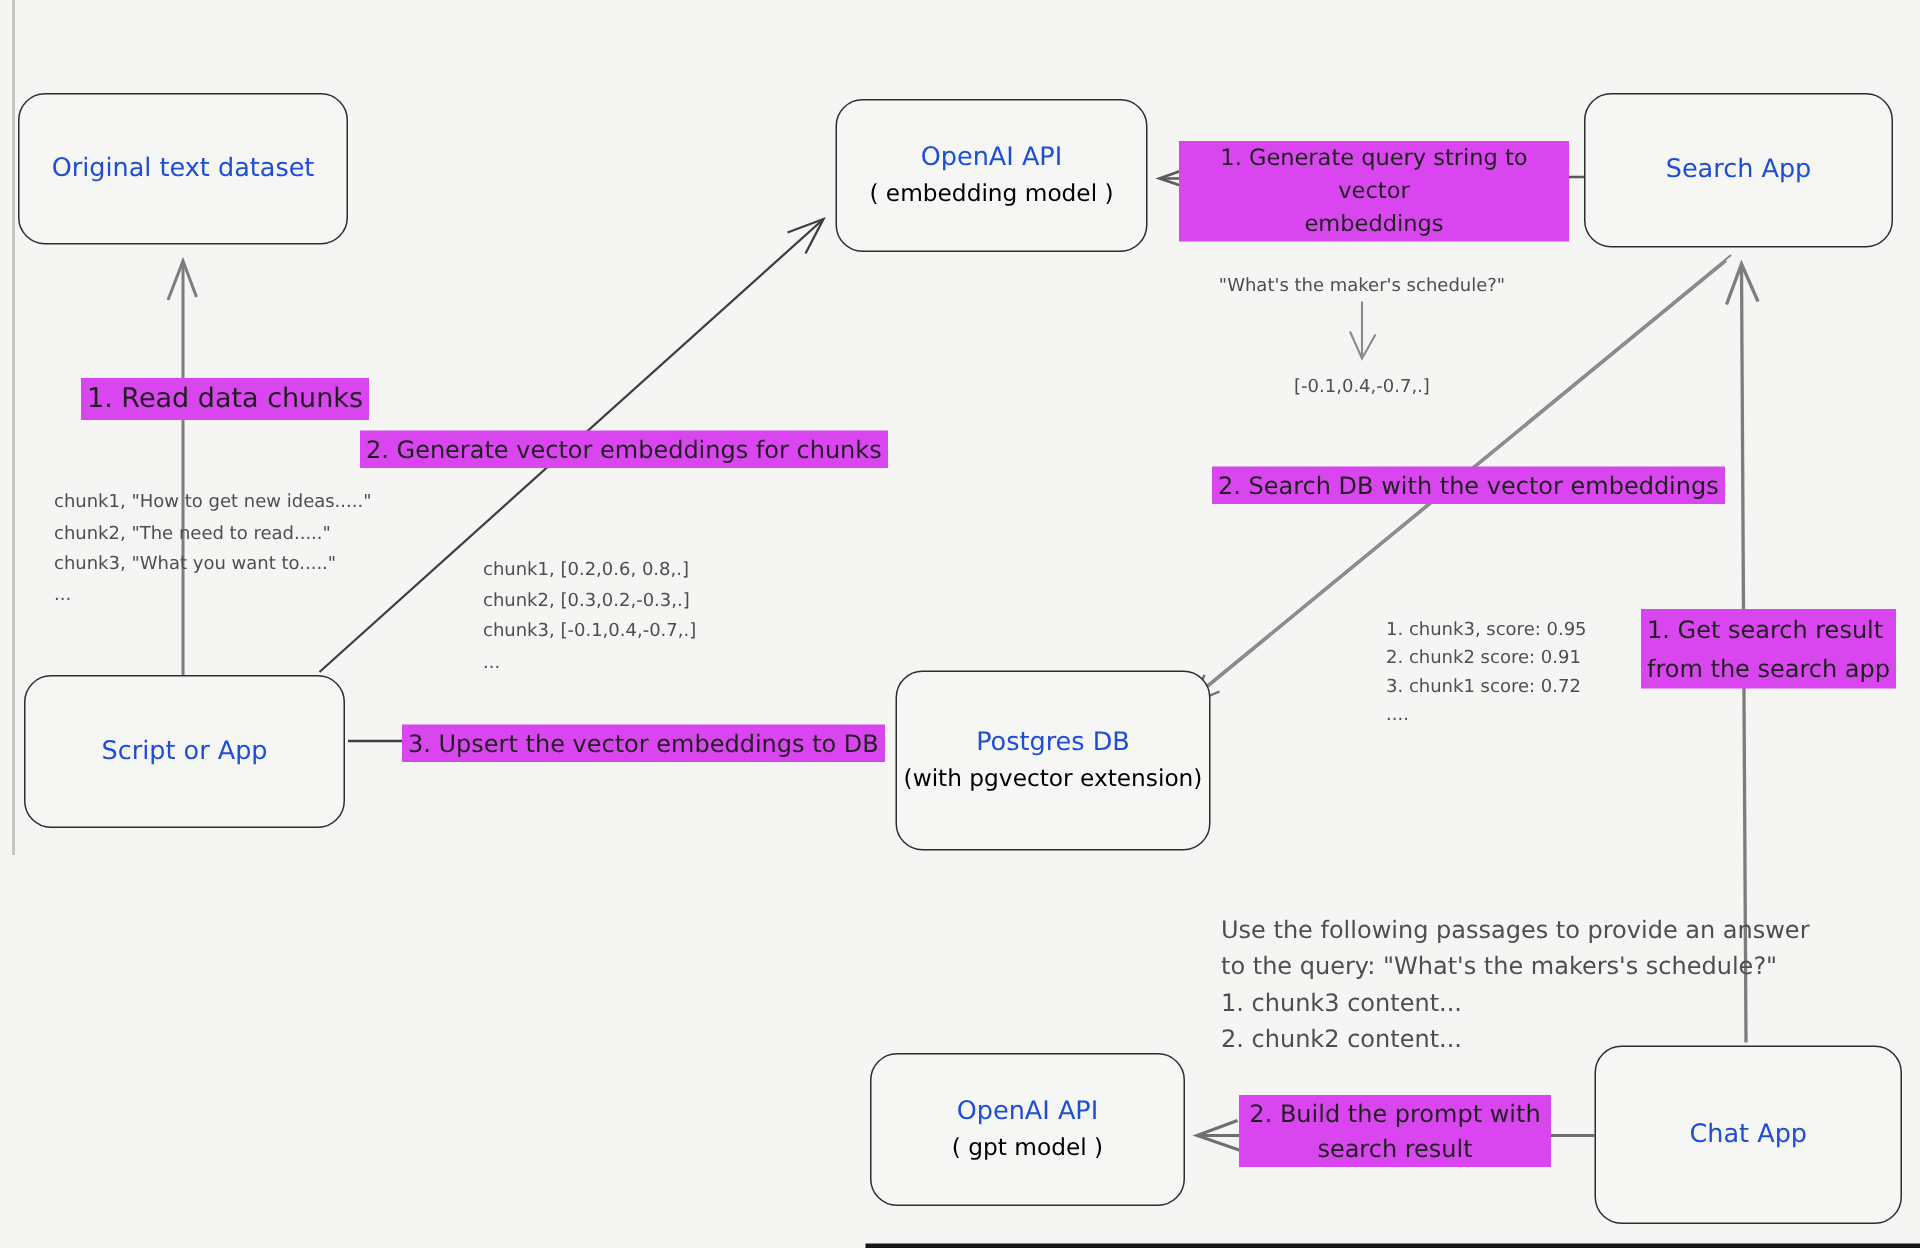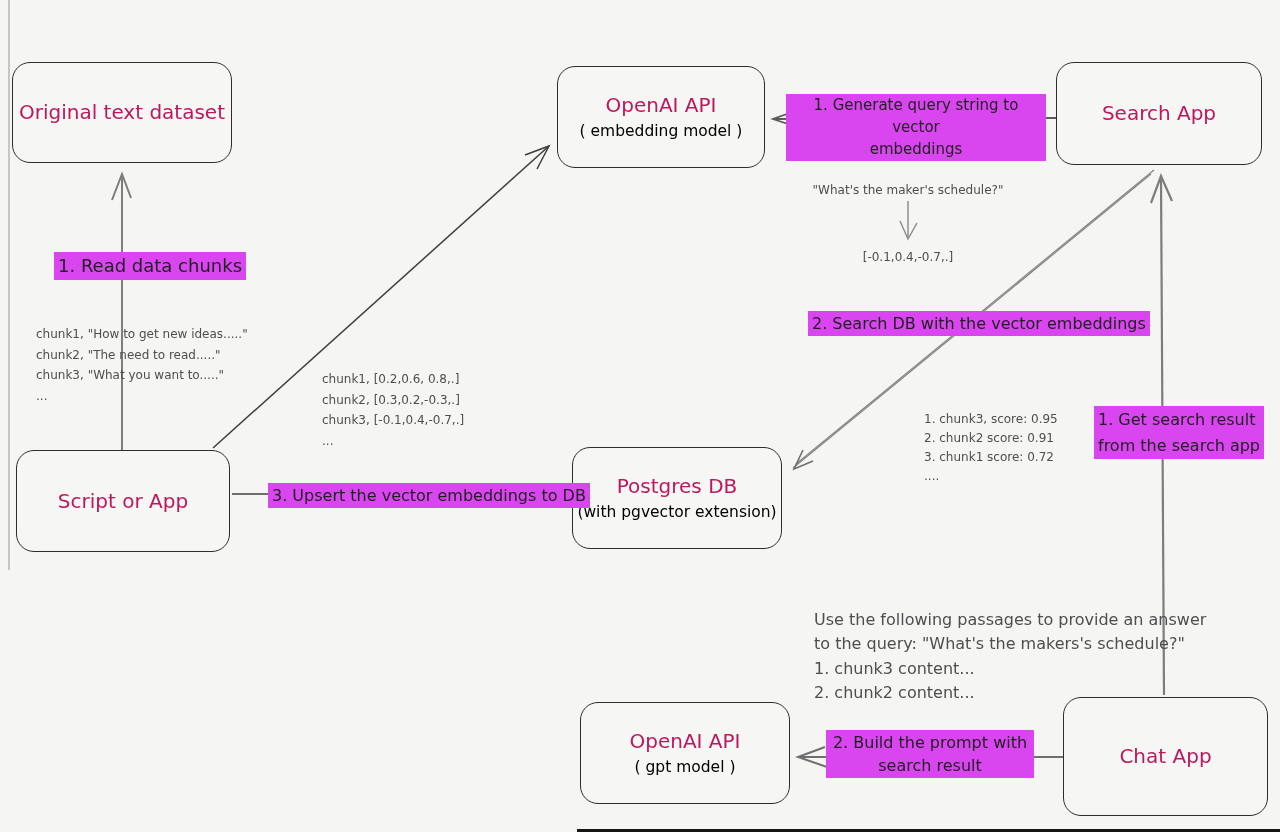--- a/index.html
+++ b/index.html
@@ -9,21 +9,21 @@
     font-family:"DejaVu Sans","Liberation Sans",sans-serif;
     color:#2b2b2b;
   }
   svg.arrows{position:absolute;left:0;top:0;width:1280px;height:832px;}
   .node{
     position:absolute;border:1.7px solid #2d2d2d;border-radius:18px;
     background:#f6f6f4;display:flex;flex-direction:column;
     align-items:center;justify-content:center;text-align:center;
     box-sizing:border-box;
   }
-  .node-label{font-size:20px;line-height:1.45;color:#be185d;text-align:right;}
+  .node-label{font-size:17px;line-height:1.45;color:#1d4ed8;text-align:right;}
   .node-sublabel{font-size:15.5px;line-height:1.45;color:#000000;}
   .edge-label{
     position:absolute;font-size:16px;color:#1f1f1f;background:#d946ef;
     white-space:nowrap;line-height:1.45;padding:1px 4px;
   }
   .edge-label.center{text-align:center;white-space:normal;}
   .annotation{
     position:absolute;font-size:12px;color:#4e4e4e;line-height:1.72;
     white-space:nowrap;
   }
@@ -78,36 +78,37 @@
   </div>
 
   <div class="node" style="left:16px;top:450px;width:214px;height:102px;">
     <div class="node-label">Script or App</div>
   </div>
 
   <div class="node" style="left:1056px;top:62px;width:206px;height:103px;">
     <div class="node-label">Search App</div>
   </div>
 
-  <div class="node" style="left:572px;top:447px;width:210px;height:102px;">
+  <div class="node" style="left:597px;top:447px;width:210px;height:120px;">
     <div class="node-label">Postgres DB</div>
     <div class="node-sublabel">(with pgvector extension)</div>
   </div>
 
   <div class="node" style="left:580px;top:702px;width:210px;height:102px;">
     <div class="node-label">OpenAI API</div>
     <div class="node-sublabel">( gpt model )</div>
   </div>
 
   <div class="node" style="left:1063px;top:697px;width:205px;height:119px;">
     <div class="node-label">Chat App</div>
   </div>
 
   <div class="edge-label" style="left:54px;top:252px;font-size:18px;">1. Read data chunks</div>
 
+  <div class="edge-label" style="left:240px;top:287px;">2. Generate vector embeddings for chunks</div>
 
   <div class="edge-label" style="left:268px;top:483px;">3. Upsert the vector embeddings to DB</div>
 
   <div class="edge-label center" style="left:786px;top:94px;width:252px;font-size:15px;">
     <div>1. Generate query string to vector</div>
     <div>embeddings</div>
   </div>
 
   <div class="edge-label" style="left:808px;top:311px;">2. Search DB with the vector embeddings</div>
 

